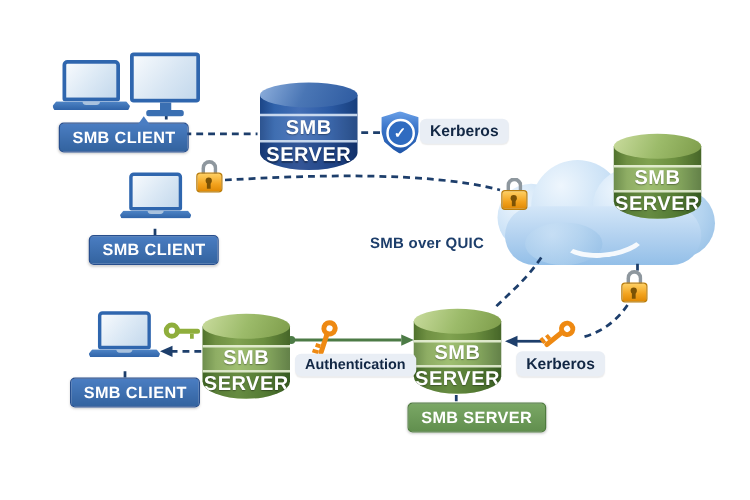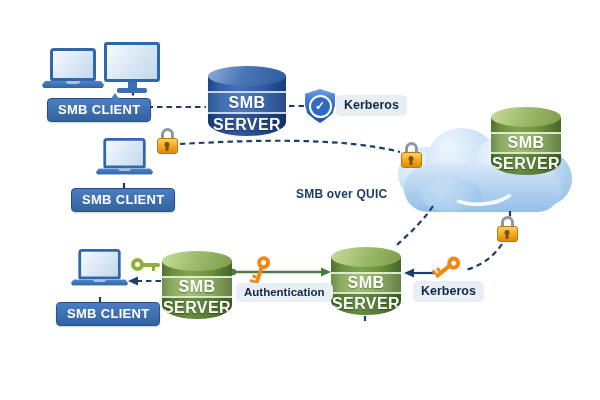--- a/index.html
+++ b/index.html
@@ -235,20 +235,23 @@
   <div class="node cyl green" style="left:331px;top:247px;">
     <div class="cyl-body">
       <div class="band b1">
           <i class="notch"></i>
         </div>
       <div class="band b2">SMB</div>
       <div class="band b3">SERVER</div>
     </div>
     <div class="cyl-top"></div>
   </div>
+  <div class="toplabel badge greenb" style="left:326px;top:322px;">
+    <span>SMB SERVER</span>
+  </div>
 
   <div class="node key" style="left:446px;top:256px;--kc:#ee8912;transform:rotate(141deg);transform-origin:7px 7px;">
     <div class="head"></div>
       <div class="stem"></div>
     <div class="t1"></div>
       <div class="t2"></div>
   </div>
   <div class="toplabel plabel" style="left:413px;top:281px;">Kerberos</div>
 
 </div>

